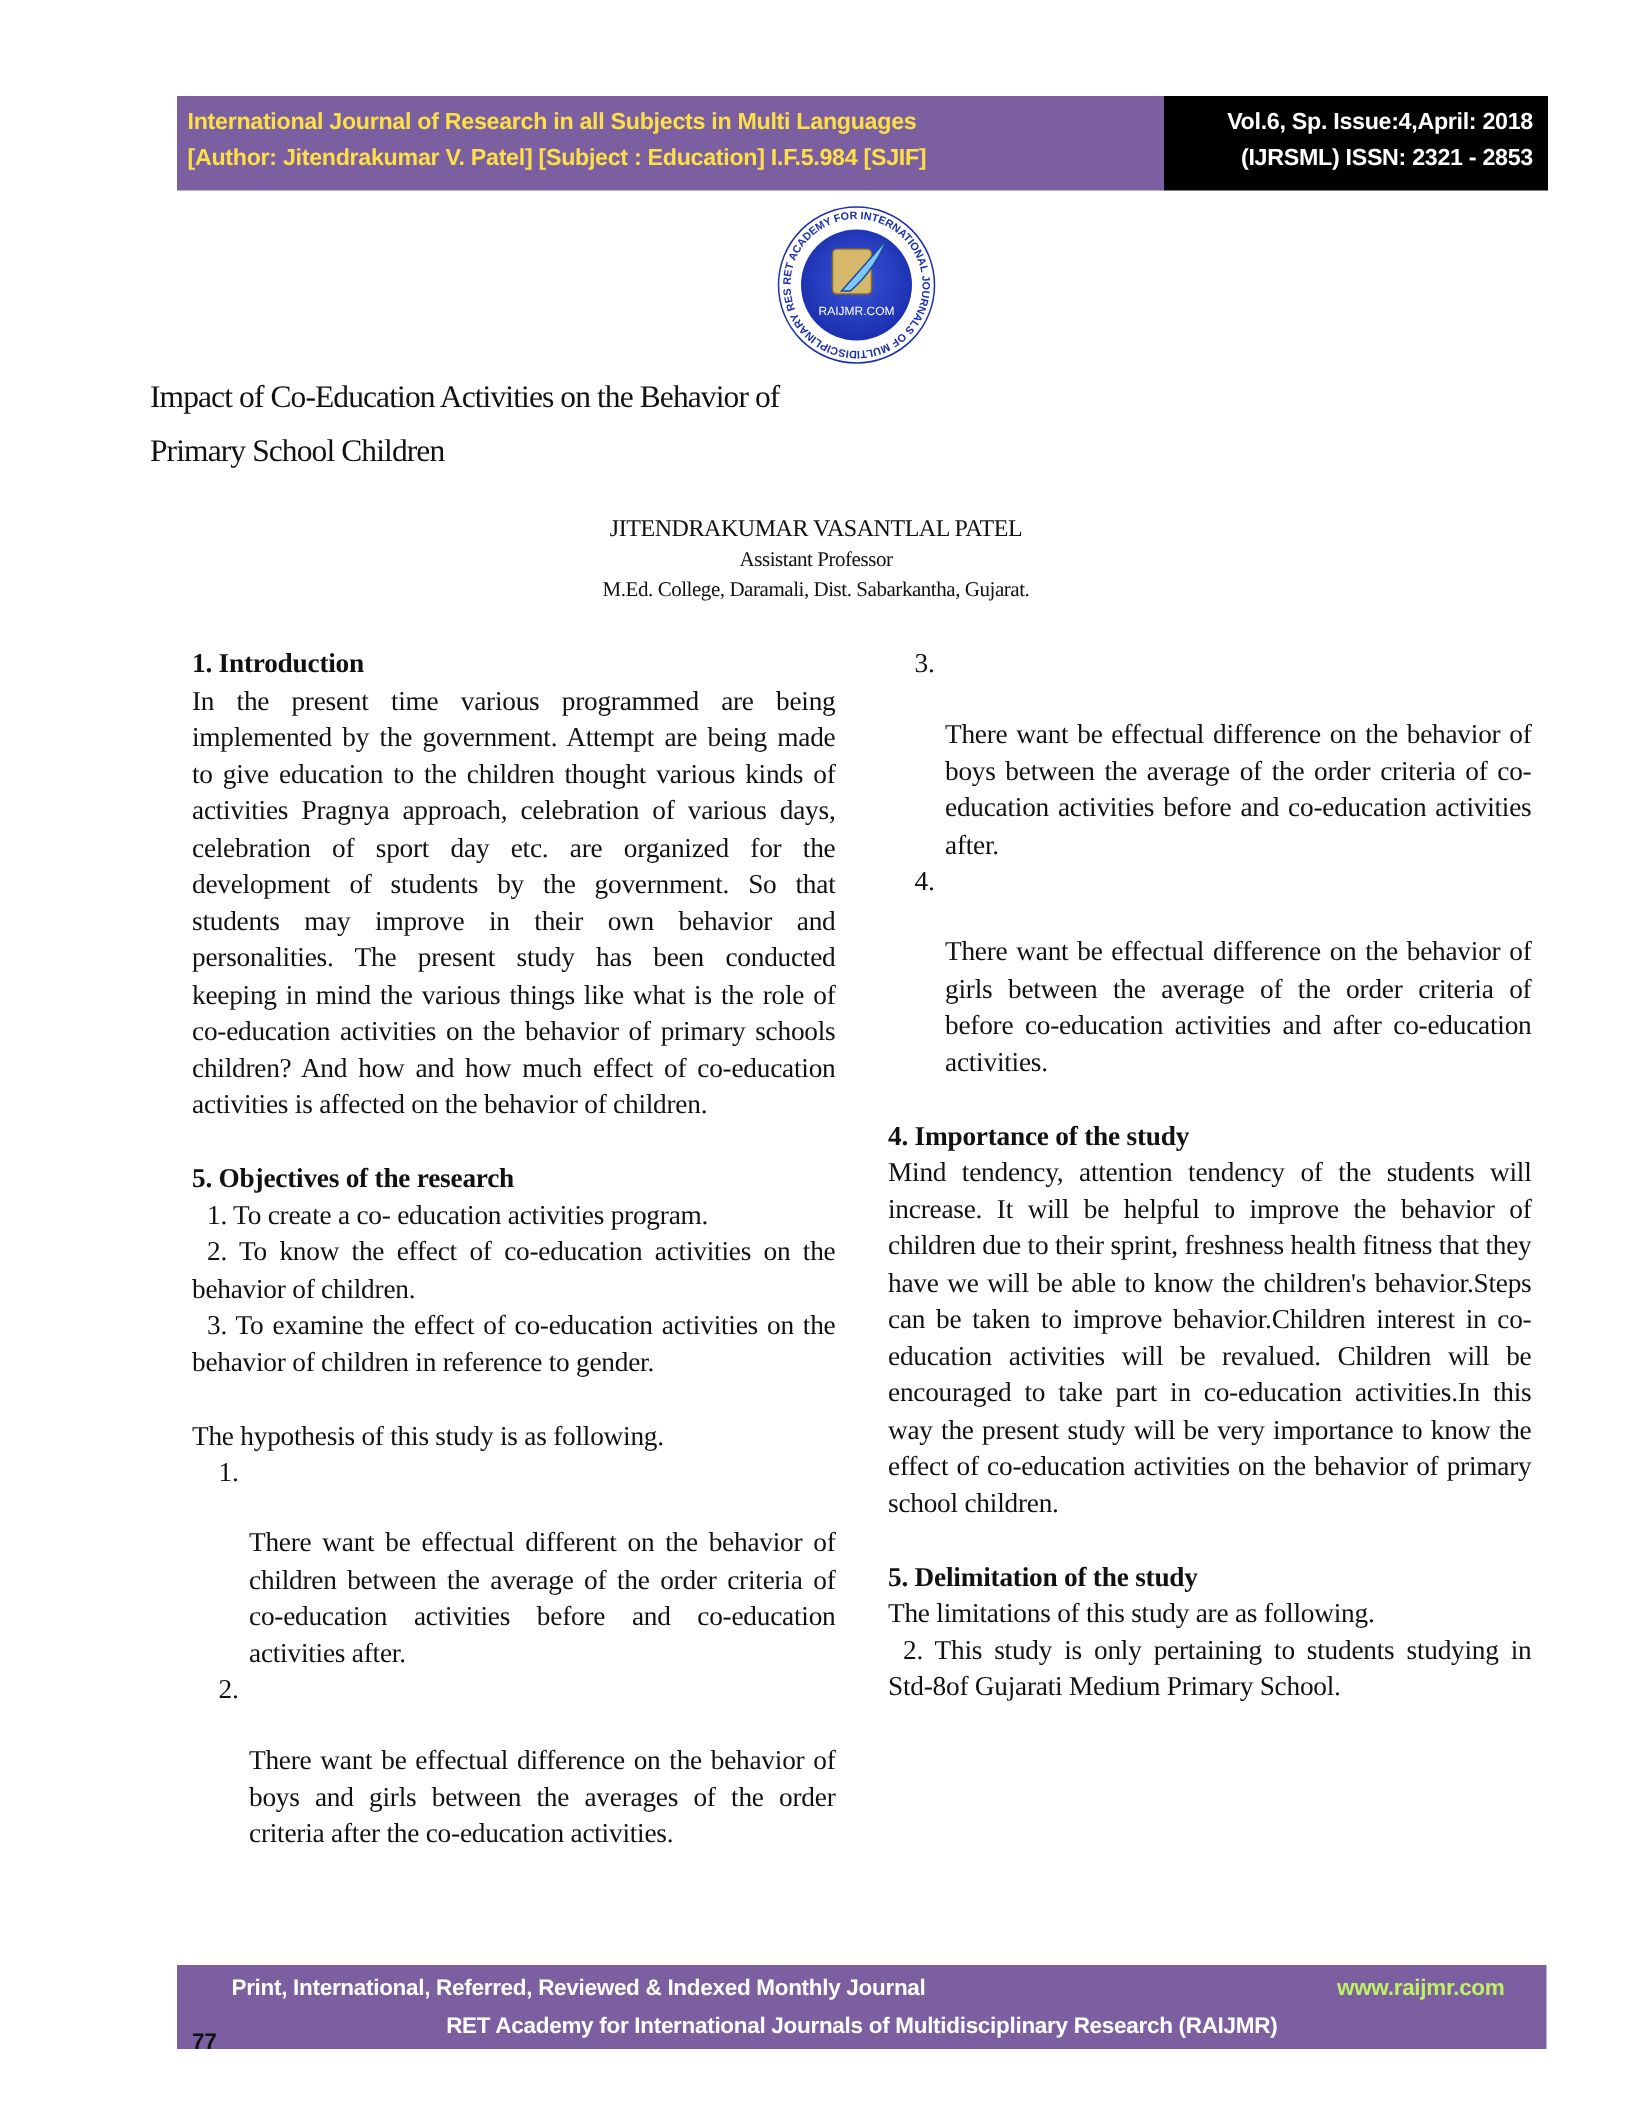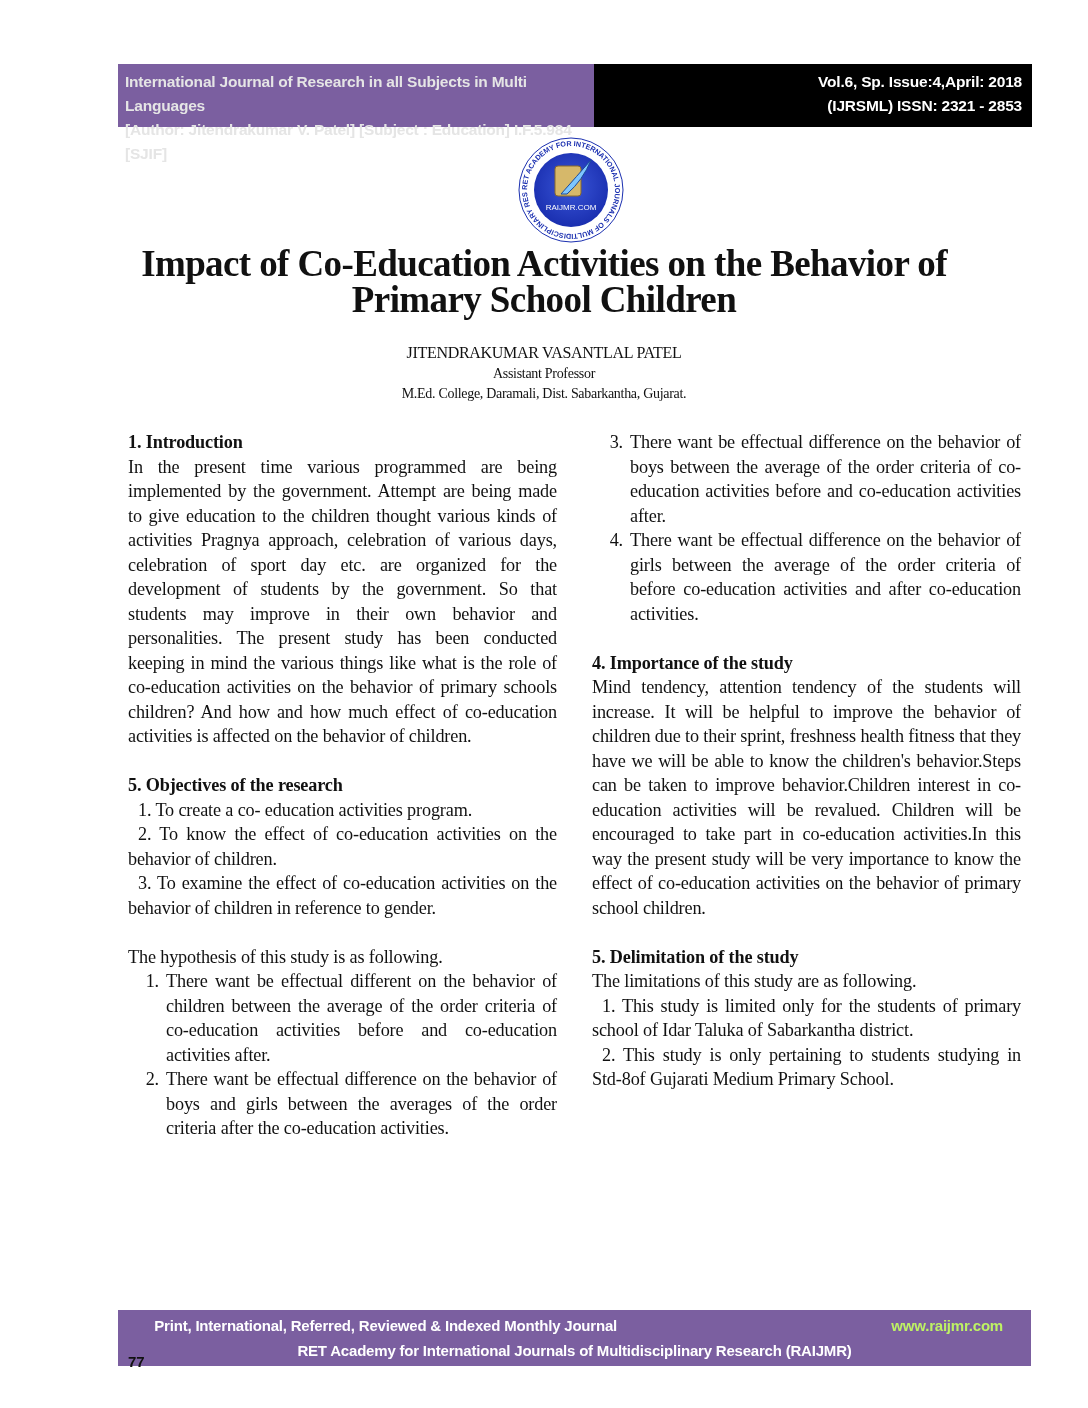--- a/index.html
+++ b/index.html
@@ -1,54 +1,54 @@
 <!DOCTYPE html>
 <html><head>
   <meta charset="utf-8">
   <style>
     * { box-sizing: border-box; margin: 0; padding: 0; }
     html, body { width: 1088px; height: 1408px; background: #ffffff; overflow: hidden; }
     body { position: relative; font-family: "Liberation Serif", serif; color: #111111; }
 
     
     .hdr { position: absolute; left: 118px; top: 64px; width: 914px; height: 63px; display: flex; }
-    .hdr-left { width: 476px; height: 100%; background: #7b5fa0; color: #e5e5e5;
+    .hdr-left { width: 658px; height: 100%; background: #7b5fa0; color: #fde047;
       font-family: "Liberation Sans", sans-serif; font-weight: bold; font-size: 15.5px;
       padding: 6px 0 0 7px; line-height: 24px; letter-spacing: -0.2px; }
     .hdr-right { flex: 1; height: 100%; background: #000000; color: #ffffff;
       font-family: "Liberation Sans", sans-serif; font-weight: bold; font-size: 15.5px;
       text-align: right; padding: 6px 10px 0 0; line-height: 24px; letter-spacing: -0.2px; }
 
     
     .logo { position: absolute; left: 517px; top: 136px; width: 108px; height: 108px; }
     .logo svg { width: 100%; height: 100%; }
 
     
-    .title { position: absolute; left: 100px; width: 888px; top: 246px; text-align: center;
-      font-family: "Liberation Serif", serif; font-weight: bold; font-size: 37px; line-height: 36px;
+    .title { position: absolute; left: 100px; width: 888px; top: 246px; 
+      font-family: "Liberation Serif", serif; font-weight: normal; font-size: 21px; line-height: 36px;
       letter-spacing: -0.6px; color: #111; }
     .author { position: absolute; left: 100px; width: 888px; top: 343px; text-align: center;
       font-size: 16px; line-height: 20px; letter-spacing: -0.3px; }
     .role { position: absolute; left: 100px; width: 888px; top: 365px; text-align: center;
       font-size: 14px; line-height: 18px; letter-spacing: -0.3px; }
     .affil { position: absolute; left: 100px; width: 888px; top: 385px; text-align: center;
       font-size: 14px; line-height: 18px; letter-spacing: -0.3px; }
 
     
     .col { position: absolute; top: 430px; width: 429px; font-size: 18.2px; line-height: 24.5px;
       text-align: justify; letter-spacing: -0.15px; }
     .col-left { left: 128px; }
     .col-right { left: 592px; }
     .sec-h { font-weight: bold; display: block; }
     .p { display: block; }
     .gap { height: 24.5px; }
     .obj { display: block; text-indent: 10px; }
     .hl { display: flex; }
     .hl .num { width: 38px; flex: none; text-align: right; padding-right: 7px; }
-    .hl .txt { flex: 1; text-align: justify; }
+    .hl .txt { flex: 1; text-align: justify; margin-top: 47px; }
     .col-right .hl .num { width: 38px; }
 
     
     .ftr { position: absolute; left: 118px; top: 1310px; width: 913px; height: 56px; background: #7b5fa0;
       font-family: "Liberation Sans", sans-serif; font-weight: bold; font-size: 15px; color: #ffffff; }
     .ftr-row1 { position: absolute; top: 4px; left: 10px; right: 28px; height: 24px; line-height: 24px; display: flex; letter-spacing: -0.2px; }
     .ftr-num { color: #111111; margin-right: 10px; margin-top: 36px; }
     .ftr-tag { flex: 1; }
     .ftr-url { color: #bef264; }
     .ftr-row2 { position: absolute; top: 29px; left: 0; right: 0; text-align: center; line-height: 24px; letter-spacing: -0.2px; }
@@ -127,21 +127,20 @@
     <span class="txt">There want be effectual difference on the behavior of girls between the average of the order criteria of before co-education activities and after co-education activities.</span>
   </div>
   <div class="gap"></div>
 
   <span class="sec-h">4. Importance of the study</span>
   <span class="p">Mind tendency, attention tendency of the students will increase. It will be helpful to improve the behavior of children due to their sprint, freshness health fitness that they have we will be able to know the children's behavior.Steps can be taken to improve behavior.Children interest in co-education activities will be revalued. Children will be encouraged to take part in co-education activities.In this way the present study will be very importance to know the effect of co-education activities on the behavior of primary school children.</span>
   <div class="gap"></div>
 
   <span class="sec-h">5.  Delimitation of the study</span>
   <span class="p">The limitations of this study are as following.</span>
-  <span class="obj">1. This study is limited only for the students of primary school of Idar Taluka of Sabarkantha district.</span>
   <span class="obj">2. This study is only pertaining to students studying in Std-8of Gujarati Medium Primary School.</span>
 </div>
 
 <div class="ftr">
   <div class="ftr-row1">
     <span class="ftr-num">77</span>
     <span class="ftr-tag">Print, International, Referred,  Reviewed &amp; Indexed Monthly Journal</span>
     <span class="ftr-url">www.raijmr.com</span>
   </div>
   <div class="ftr-row2">RET Academy for International Journals of Multidisciplinary Research (RAIJMR)</div>

